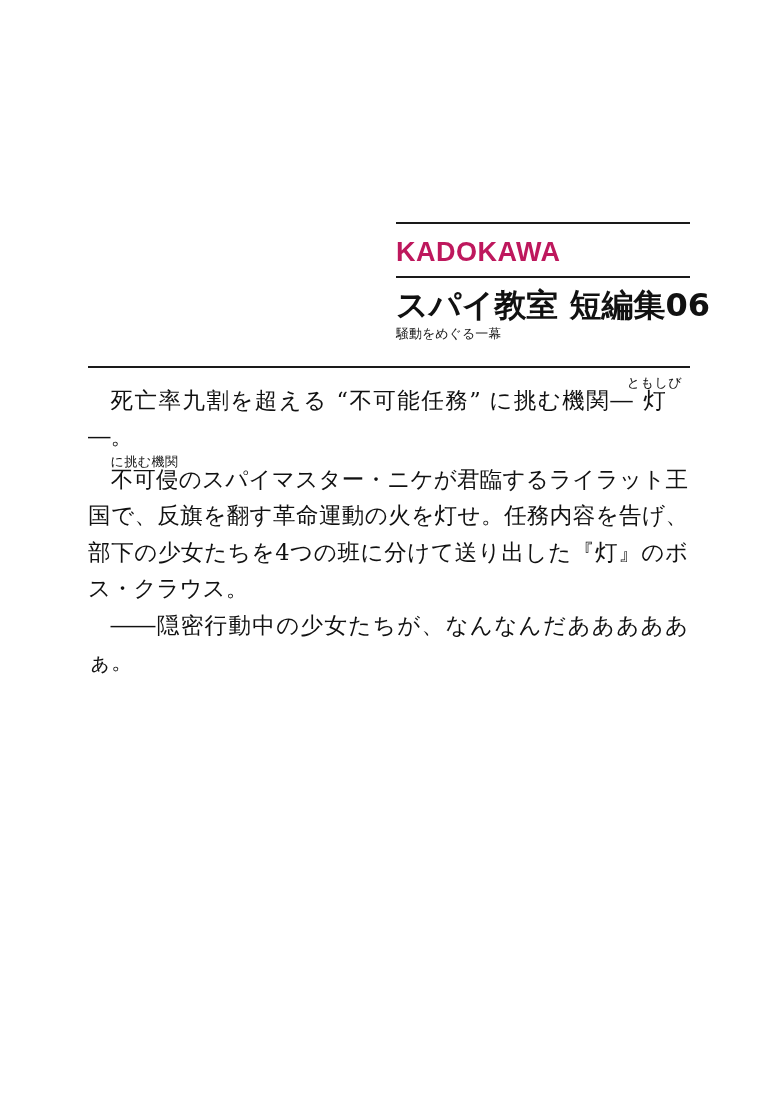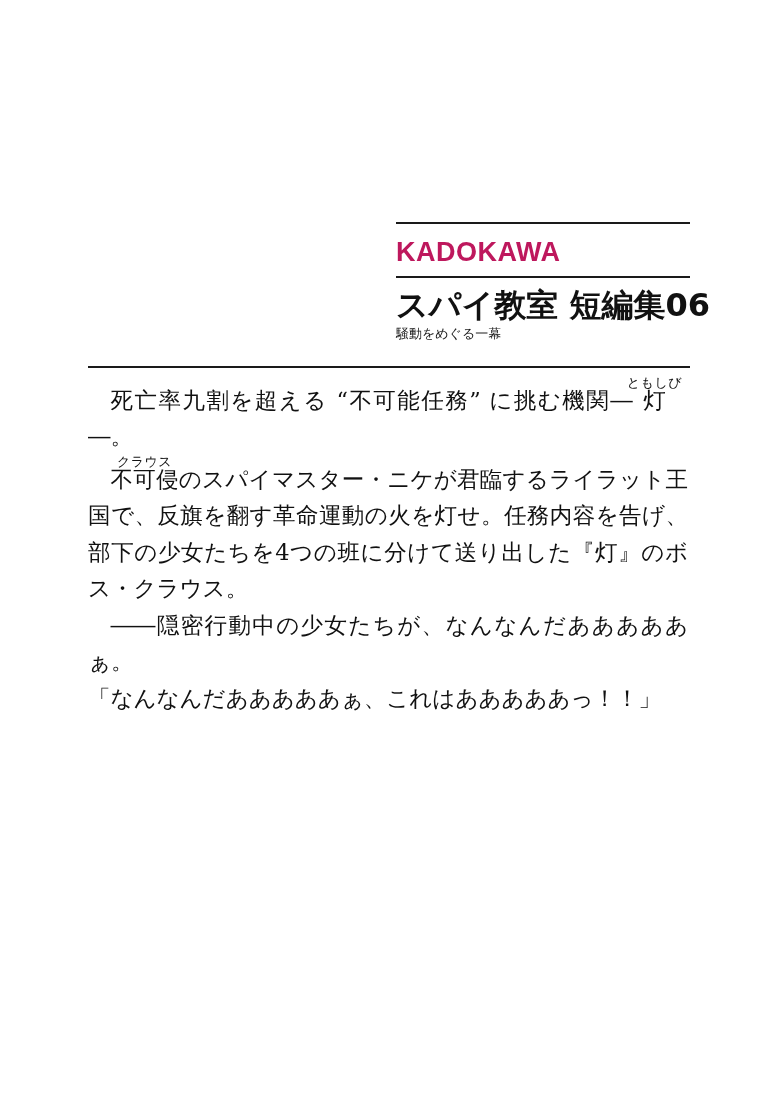--- a/index.html
+++ b/index.html
@@ -125,19 +125,18 @@
     <div class="rule-mid"></div>
     <div class="series-title">スパイ教室 短編集06</div>
     <div class="subtitle">騒動をめぐる一幕</div>
   </div>
 
   <div class="rule-wide"></div>
 
   <div class="blurb">
     <p class="indent"><span>死亡率九割を超える “不可能任務” に挑む機関―</span><ruby><span>灯</span><rt>ともしび</rt></ruby><span>―。</span></p>
 
-    <p class="indent"><ruby><span>不可侵</span><rt>クラウス</rt></ruby><span>のスパイマスター・ニケが君臨するライラット王国で、反旗を翻す革命運動の火を灯せ。任務内容を告げ、部下の少女たちを4つの班に分けて送り出した『灯』のボス・クラウス。</span></p>
+    <p class="indent"><ruby><span>不可侵</span><rt>に挑む機関</rt></ruby><span>のスパイマスター・ニケが君臨するライラット王国で、反旗を翻す革命運動の火を灯せ。任務内容を告げ、部下の少女たちを4つの班に分けて送り出した『灯』のボス・クラウス。</span></p>
 
     <p class="indent">――隠密行動中の少女たちが、なんなんだあああああぁ。</p>
-    <p>「なんなんだあああああぁ、これはあああああっ！！」</p>
   </div>
 
 </div>
 
 </body></html>

